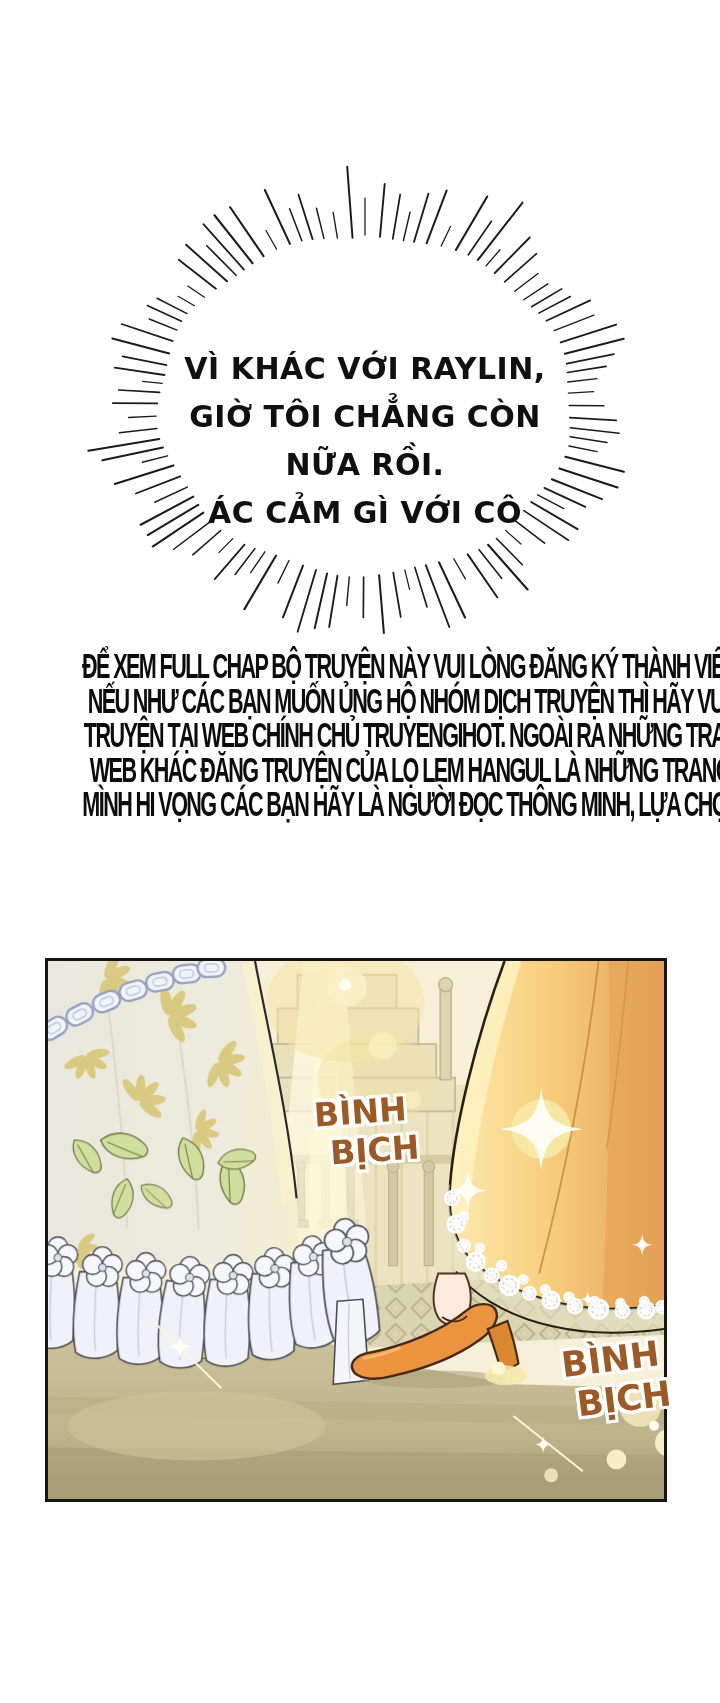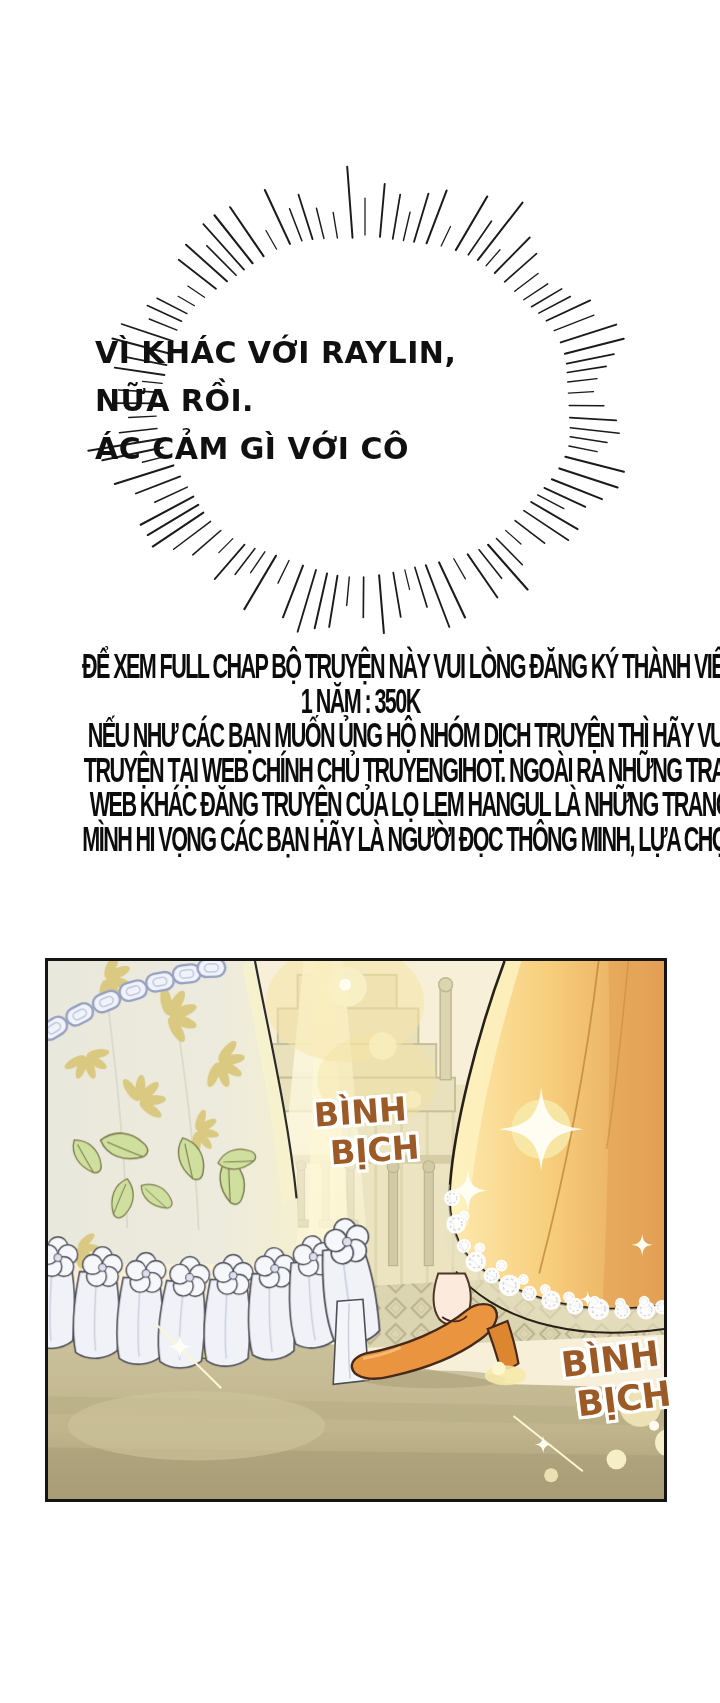--- a/index.html
+++ b/index.html
@@ -2,21 +2,21 @@
 <html style="--sfx_text: #9c5a26; --ink: #141414; --panel_bg: #f7efd8; --floor: #c8bd96; --floor_dark: #a89d77; --gold_light: #fde9ae; --gold_mid: #f7cf7d; --gold_dark: #e4a156; --left_dress: #edebdd; --leaf_olive: #d8c678; --leaf_green: #cfdf9e; --ruffle_white: #f1f2f7; --ruffle_shadow: #c9cedd; --chain_trim: #f0f3fa; --shoe_orange: #ea9440; --skin: #fcebdd; --sparkle: #fffdf0;"><head>
 <meta charset="utf-8">
 <style>
   html,body{margin:0;padding:0;background:#ffffff;}
   .page{position:relative;width:720px;height:1703px;margin:0 auto;background:#fff;
         overflow:hidden;font-family:"DejaVu Sans",sans-serif;}
 
   
   .bubble{position:absolute;left:95px;top:143px;width:540px;height:524px;}
   .bubble svg{overflow:visible;display:block;}
-  .bubble-text{position:absolute;left:0;top:186px;width:100%;text-align:left;
+  .bubble-text{position:absolute;left:0;top:202px;width:100%;text-align:center;
                color:#101010;font-weight:bold;font-size:30px;line-height:48px;letter-spacing:.5px;}
 
   
   .note{position:absolute;left:0;top:649px;width:720px;text-align:center;color:#0c0c0c;
         font-family:"Liberation Sans",sans-serif;font-weight:bold;z-index:5;}
   .note .ln{height:34.5px;line-height:34.5px;font-size:27px;white-space:nowrap;}
   .note .ln span{display:inline-block;vertical-align:top;line-height:27px;
         letter-spacing:-2px;transform:scale(0.8,1.3);transform-origin:center top;
         text-shadow:-2px 0 0 #fff,2px 0 0 #fff,0 -2px 0 #fff,0 2px 0 #fff,
                     -2px -2px 0 #fff,2px -2px 0 #fff,-2px 2px 0 #fff,2px 2px 0 #fff;}
@@ -142,28 +142,28 @@
         <line x1="181.59565170762008" y1="106.20625470240162" x2="170.97114683960763" y2="87.48283852104055" stroke="#1b1b1b" stroke-width="1.27" stroke-linecap="round"></line>
         <line x1="194.95242613148156" y1="100.86707658208073" x2="169.87049843003302" y2="47.01424527574231" stroke="#1b1b1b" stroke-width="2.05" stroke-linecap="round"></line>
         <line x1="206.86600070078097" y1="97.66185122994531" x2="194.5780386079473" y2="65.67621805435344" stroke="#1b1b1b" stroke-width="1.53" stroke-linecap="round"></line>
         <line x1="217.56862654852625" y1="96.1374821785918" x2="203.5156239792706" y2="51.681916061394375" stroke="#1b1b1b" stroke-width="1.79" stroke-linecap="round"></line>
         <line x1="228.91811393295885" y1="95.4344133842344" x2="221.47040750091404" y2="65.23785452198692" stroke="#1b1b1b" stroke-width="1.47" stroke-linecap="round"></line>
         <line x1="242.38990464592598" y1="94.97934380367082" x2="238.15691354911888" y2="69.37287842948948" stroke="#1b1b1b" stroke-width="1.36" stroke-linecap="round"></line>
         <line x1="257.5089840383417" y1="94.67834787016866" x2="252.21085096148212" y2="23.707949437809617" stroke="#1b1b1b" stroke-width="1.96" stroke-linecap="round"></line>
       </svg>
     <div class="bubble-text">
       <div>VÌ KHÁC VỚI RAYLIN,</div>
+      <div>GIỜ TÔI CHẲNG CÒN</div>
       <div>NỮA RỒI.</div>
       <div>ÁC CẢM GÌ VỚI CÔ</div>
     </div>
   </div>
 
   <div class="note">
     <div class="ln"><span>ĐỂ XEM FULL CHAP BỘ TRUYỆN NÀY VUI LÒNG ĐĂNG KÝ THÀNH VIÊN</span></div>
-    <div class="ln"><span>1 NĂM : 350K</span></div>
     <div class="ln"><span>NẾU NHƯ CÁC BẠN MUỐN ỦNG HỘ NHÓM DỊCH TRUYỆN THÌ HÃY VUI LÒNG</span></div>
     <div class="ln"><span>TRUYỆN TẠI WEB CHÍNH CHỦ TRUYENGIHOT. NGOÀI RA NHỮNG TRANG</span></div>
     <div class="ln"><span>WEB KHÁC ĐĂNG TRUYỆN CỦA LỌ LEM HANGUL LÀ NHỮNG TRANG ĂN CẮP</span></div>
     <div class="ln"><span>MÌNH HI VỌNG CÁC BẠN HÃY LÀ NGƯỜI ĐỌC THÔNG MINH, LỰA CHỌN</span></div>
   </div>
 
   <div class="panel">
     <svg viewBox="0 0 622 544" preserveAspectRatio="none">
       <defs>
         <linearGradient id="ldg" x1="0" y1="0" x2="1" y2="0">

